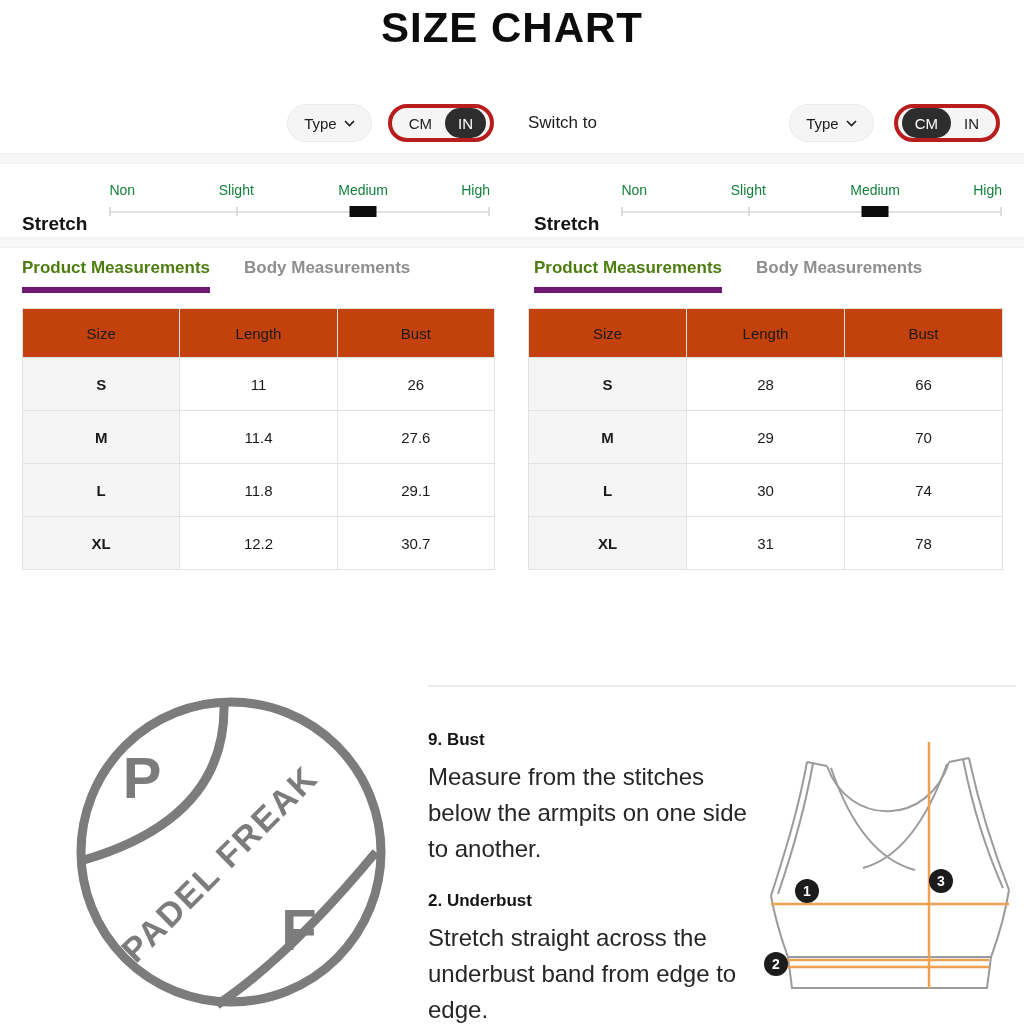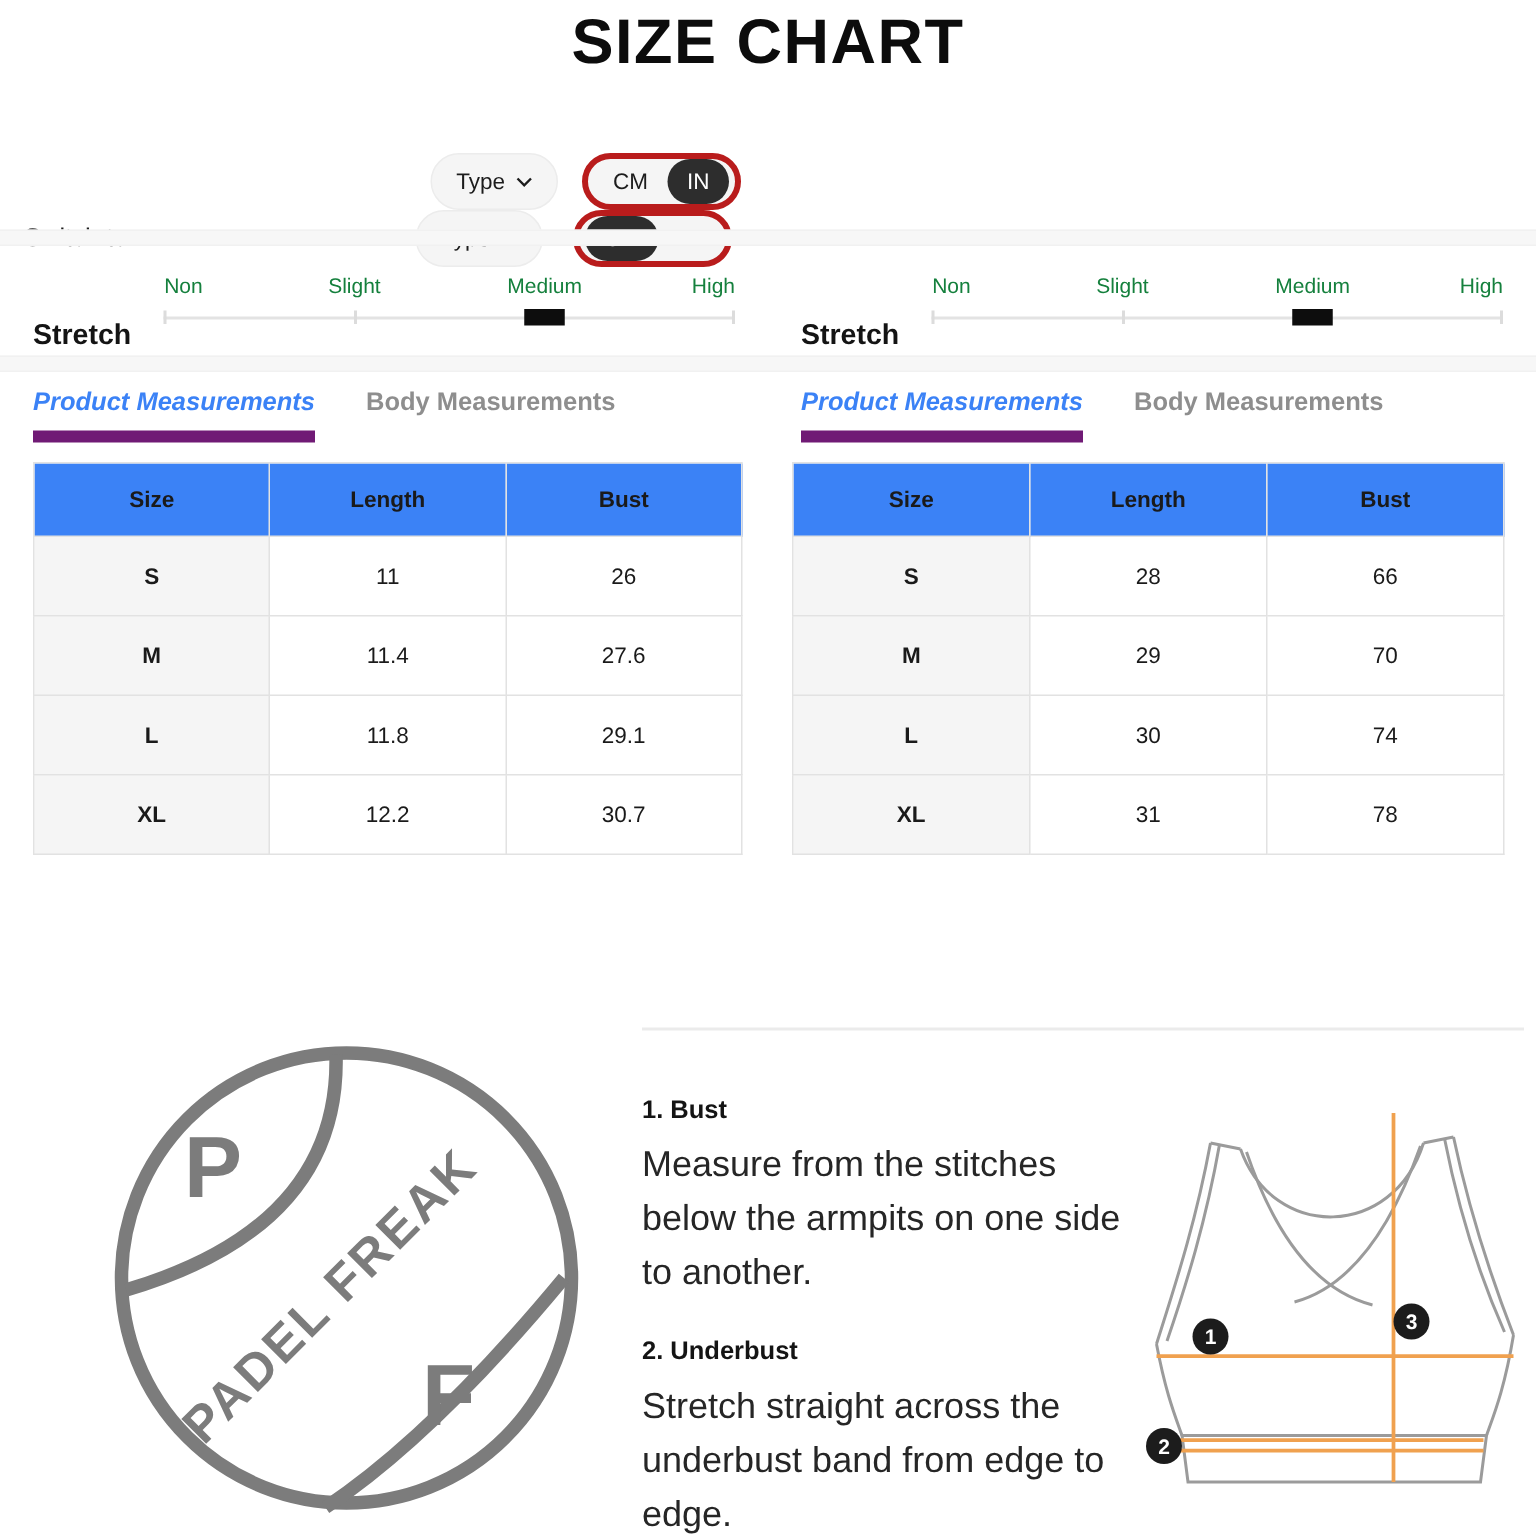--- a/index.html
+++ b/index.html
@@ -5,21 +5,21 @@
   * { box-sizing: border-box; }
   html,body { margin:0; padding:0; background:#fff; }
   body { font-family: "Liberation Sans", sans-serif; }
   .page { position:relative; width:1024px; height:1024px; background:#fff; overflow:hidden; }
 
   
   .page-title { position:absolute; top:4px; left:0; width:100%; text-align:center;
     font-size:42px; font-weight:700; letter-spacing:1px; color:#0c0c0c; }
 
   
-  .controls { position:absolute; top:102px; left:0; width:100%; height:42px; display:flex;flex-direction:column; }
+  .controls { position:absolute; top:102px; left:0; width:100%; height:42px; display:flex; }
   .controls .half { width:512px; display:flex; align-items:center;gap:48px; }
   .half.left  { justify-content:flex-end; gap:16px; padding-right:18px; }
   .half.right { flex:1; justify-content:space-between; padding-left:16px; padding-right:24px; }
   .right-controls { display:flex; gap:20px; align-items:center; }
   .switch-label { font-size:17px; color:#1c1c1c; }
 
   .pill-btn { height:38px; background:#f5f5f5; border:1px solid #ececec; border-radius:19px;
     display:flex; align-items:center; gap:7px; padding:0 16px; font-size:15px; color:#1c1c1c; cursor:pointer; }
   .chev { width:11px; height:7px; display:block; }
 
@@ -45,27 +45,27 @@
   .track { position:absolute; left:0; right:0; top:36px; height:2px; background:#e3e3e3; }
   .tick { position:absolute; top:32px; width:2px; height:9px; background:#dcdcdc; }
   .tick-0{left:0;} .tick-1{left:33.33%;} .tick-3{right:0;}
   .indicator { position:absolute; top:31px; left:66.66%; transform:translateX(-50%);
     width:27px; height:11px; background:#0d0d0d; }
 
   
   .tabs-row { position:absolute; top:258px; left:0; width:100%; display:flex; }
   .tabs-half { width:512px; padding-left:22px; display:flex; gap:34px; align-items:flex-start; }
   .tab { font-size:17px; font-weight:bold; padding-bottom:9px; cursor:pointer; white-space:nowrap; }
-  .tab.active { color:#3b82f6; border-bottom:8px solid #701a75;font-style:italic; }
+  .tab.active { color:#4d7c0f; border-bottom:6px solid #701a75; }
   .tab.inactive { color:#8e8e8e; }
 
   
   .size-table { border-collapse:collapse; font-size:15px; text-align:center; color:#1a1a1a; table-layout:fixed; }
   .size-table th, .size-table td { border:1px solid #e2e2e2; }
-  .size-table thead th { background:#3b82f6; font-weight:bold; height:49px; }
+  .size-table thead th { background:#c2410c; font-weight:normal; height:49px; }
   .size-table tbody th { background:#f5f5f5; font-weight:bold; height:53px; }
   .size-table tbody td { background:#fff; height:53px; font-weight:normal; }
   .table-left  { position:absolute; left:22px;  top:308px; width:473px; }
   .table-right { position:absolute; left:528px; top:308px; width:475px; }
 
   
   .guide-divider { position:absolute; left:428px; top:685px; width:588px; height:2px; background:#ebebeb; }
   .guide { position:absolute; left:428px; top:706px; width:360px; }
   .guide-heading { font-size:23px; font-weight:400; color:#111; margin:0; }
   .step-label { font-size:17px; font-weight:bold; color:#141414; margin-top:24px; }
@@ -217,21 +217,21 @@
         <tr>
           <th>XL</th>
           <td>31</td>
           <td>78</td>
         </tr>
       </tbody>
     </table>
 
   <div class="guide-divider"></div>
   <div class="guide">
-    <div class="step-label">1. Bust</div>
+    <div class="step-label">9. Bust</div>
     <div class="step-text">Measure from the stitches below the armpits on one side to another.</div>
     <div class="step-label">2. Underbust</div>
     <div class="step-text">Stretch straight across the underbust band from edge to edge.</div>
 
     <div class="step-text"></div>
   </div>
 
   <svg class="logo-svg" width="318" height="325" viewBox="0 0 318 325">
     <g stroke="#7c7c7c" stroke-width="9" fill="none">
       <circle cx="159" cy="162" r="150"></circle>

